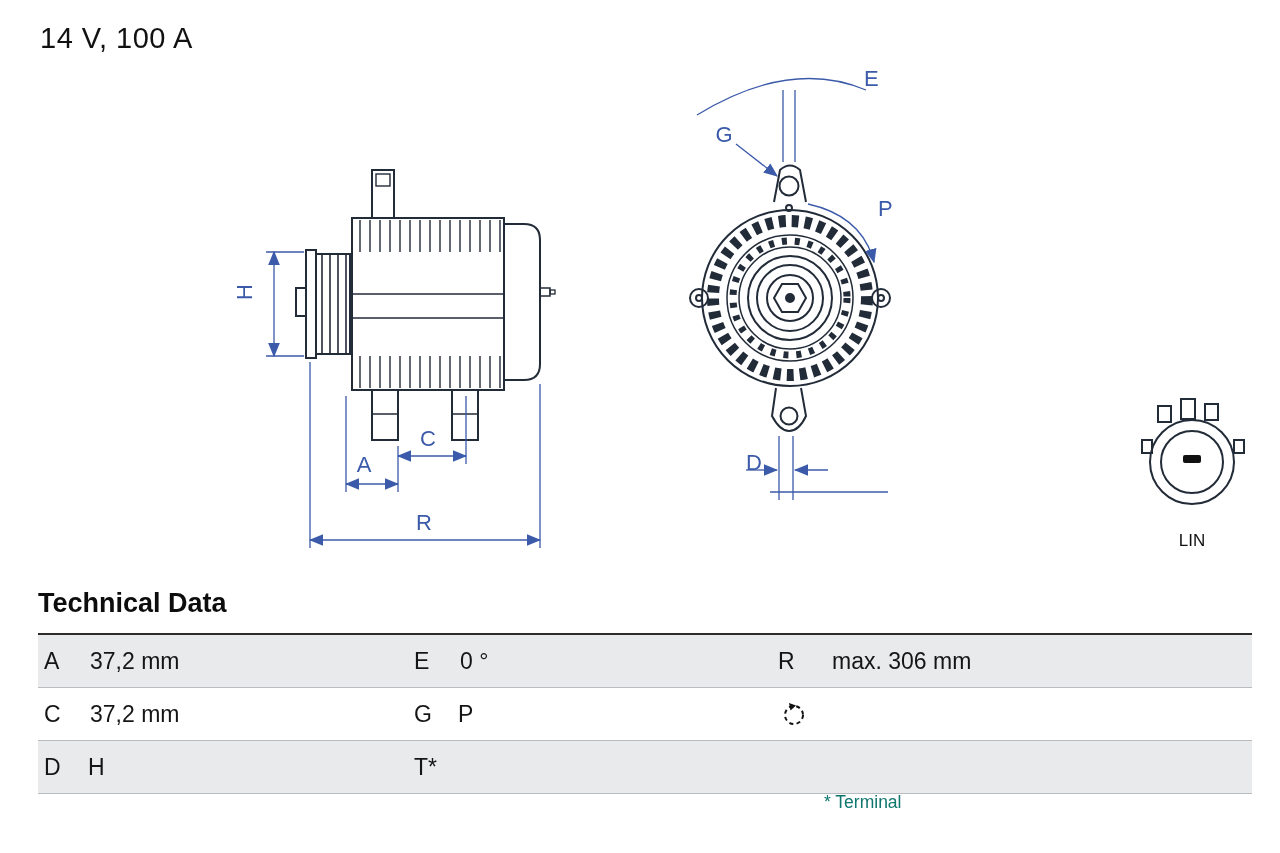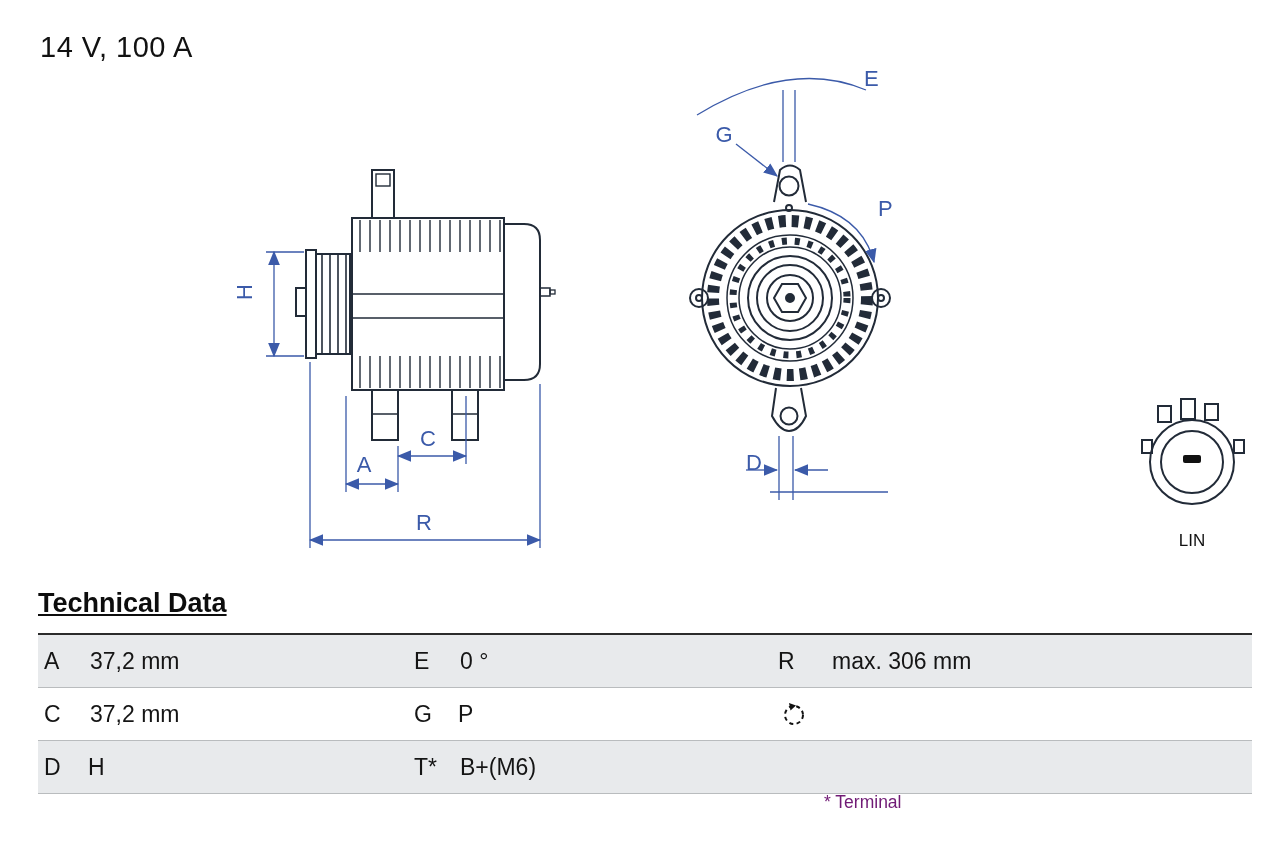--- a/index.html
+++ b/index.html
@@ -1,41 +1,41 @@
 <!DOCTYPE html>
 <html><head>
 <meta charset="utf-8">
 <style>
   html,body{margin:0;padding:0;}
   body{
     width:1280px;height:853px;position:relative;background:#ffffff;
     font-family:"Liberation Sans", sans-serif;color:#151515;overflow:hidden;
   }
   .title{
-    position:absolute;left:40px;top:31px;font-size:29px;letter-spacing:.5px;color:#111;
+    position:absolute;left:40px;top:22px;font-size:29px;letter-spacing:.5px;color:#111;
   }
   .drawing{position:absolute;left:0;top:0;}
   .tech-heading{
-    position:absolute;left:38px;top:588px;margin:0;font-size:27px;font-weight:bold;color:#0d0d0d;text-decoration:underline;
+    position:absolute;left:38px;top:588px;margin:0;font-size:27px;font-weight:bold;color:#0d0d0d;
   }
   .data-table{
     position:absolute;left:38px;top:633px;width:1214px;
     border-top:2px solid #2b2b2b;border-bottom:1px solid #b9bcbe;
   }
   .tr{
     display:grid;grid-template-columns:44px 326px 44px 320px 52px 428px;
     height:52px;align-items:center;font-size:23px;
   }
   .tr + .tr{border-top:1px solid #b9bcbe;}
   .tr.shaded{background:#e8eaec;}
   .cell{padding-left:8px;white-space:nowrap;overflow:hidden;}
   .cell.letter{padding-left:6px;}
   .cell.cond{font-size:19.5px;letter-spacing:-0.3px;}
   .footnote{
-    position:absolute;left:824px;top:792px;font-size:17.5px;color:#701a75;
+    position:absolute;left:824px;top:792px;font-size:17.5px;color:#0f766e;
   }
   .rot-icon{display:inline-block;vertical-align:middle;}
   svg text.dim{fill:#3b5aa9;font-family:"Liberation Sans",sans-serif;font-size:22px;}
   svg text.lbl{fill:#111;font-family:"Liberation Sans",sans-serif;font-size:17px;}
 </style>
 </head>
 <body>
 
 <div class="title">14 V, 100 A</div>
 
@@ -163,17 +163,16 @@
       <svg class="rot-icon" width="28" height="28" viewBox="0 0 28 28">
         <circle cx="14" cy="15" r="9" fill="none" stroke="#111" stroke-width="2" stroke-dasharray="4 3.4"></circle>
         <path d="M9,3 L16,5.5 L10.5,10.5 z" fill="#111"></path>
       </svg>
     </div>
   </div>
   <div class="tr shaded">
     <div class="cell letter">D</div>
     <div class="cell letter">H</div>
     <div class="cell letter">T*</div>
-    <div class="cell">B+(M6)</div>
   </div>
 </div>
 
 <div class="footnote">* Terminal</div>
 
 </body></html>

